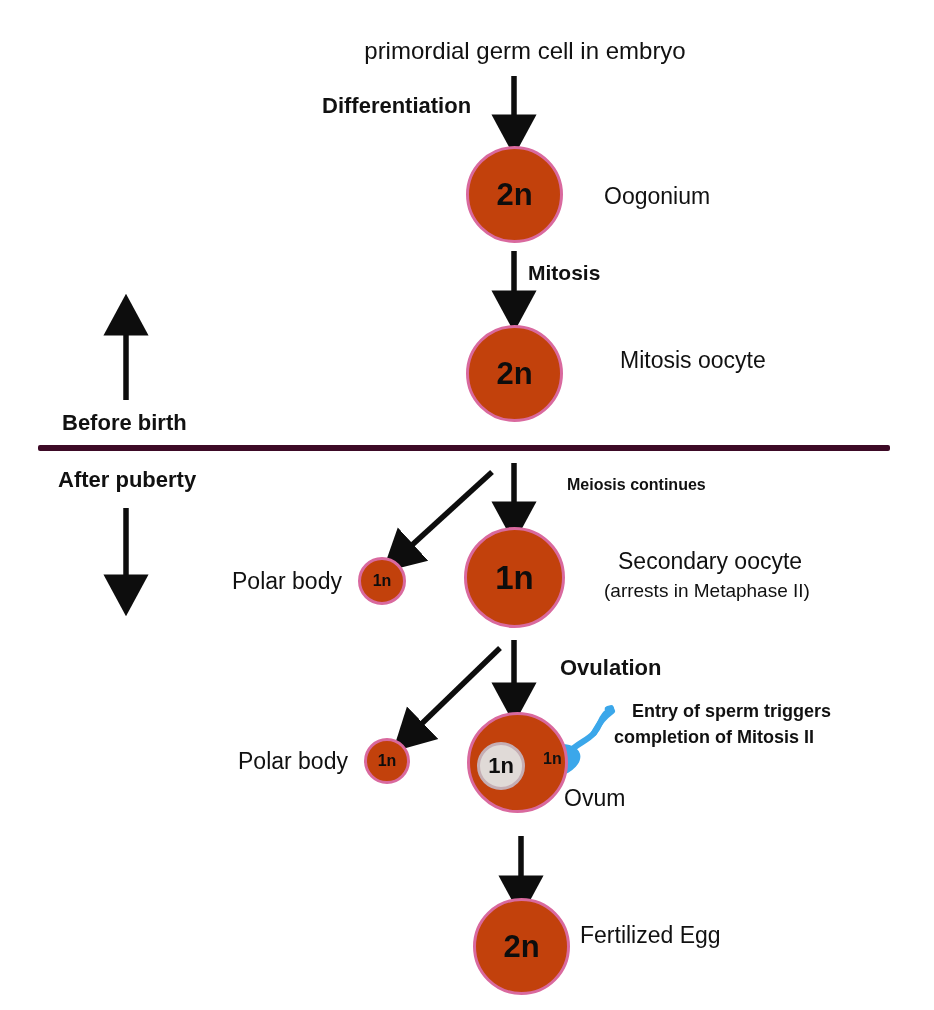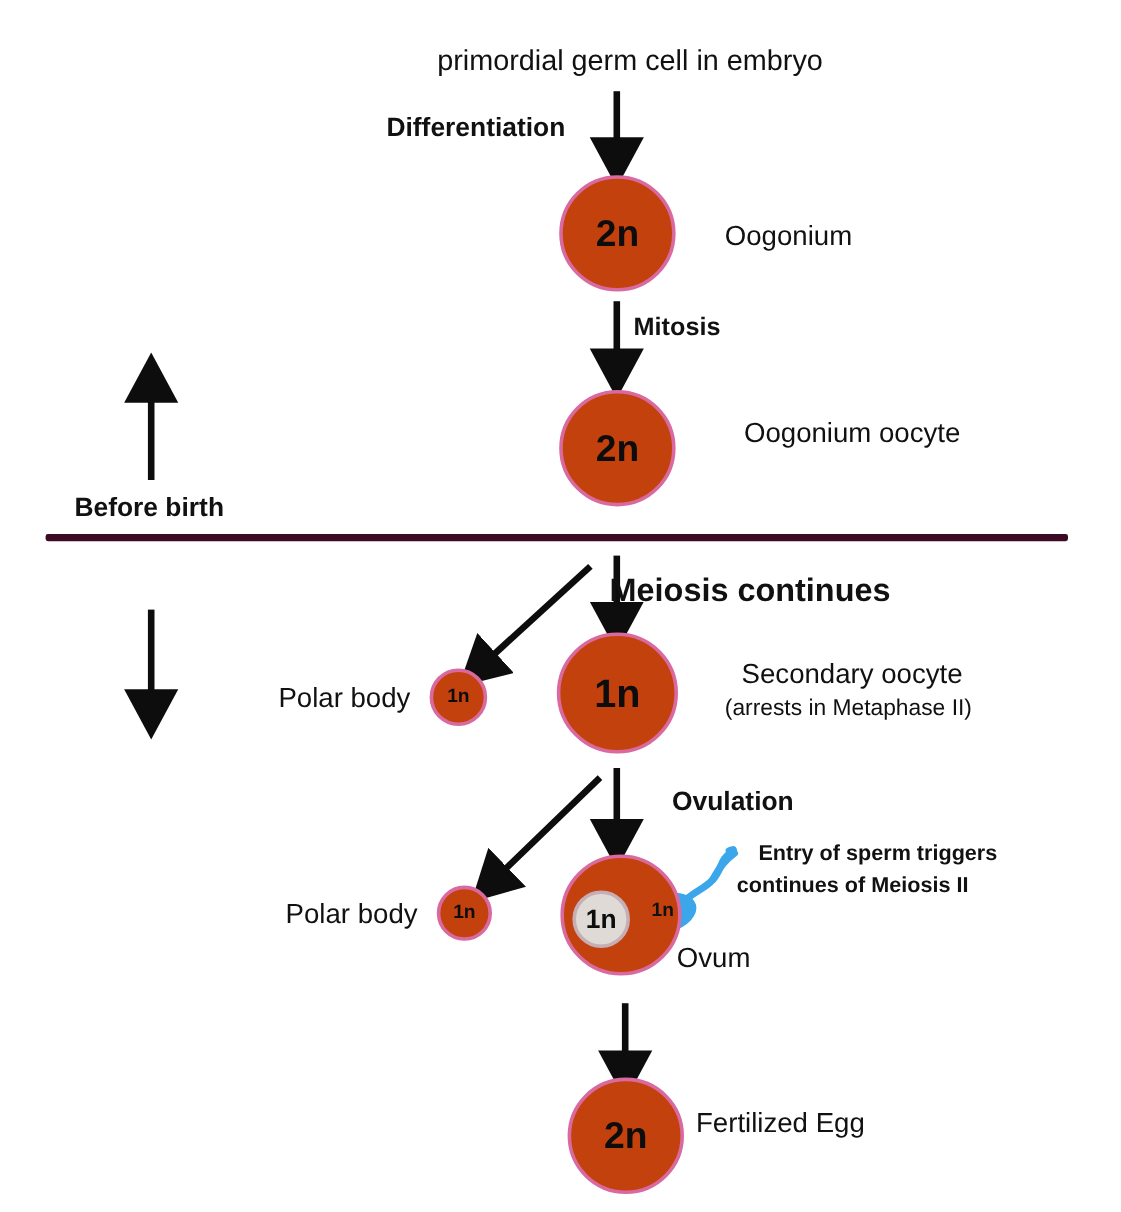--- a/index.html
+++ b/index.html
@@ -113,38 +113,39 @@
 
     <ellipse cx="555" cy="761" rx="26" ry="16" transform="rotate(-16 555 761)" fill="#3BA7EA"></ellipse>
   </svg>
 
   <div class="lbl regular center" style="left:525px; top:36px; font-size:24px;">primordial germ cell in embryo</div>
 
   <div class="lbl bold" style="left:322px; top:92px; font-size:22px;">Differentiation</div>
 
   <div class="lbl bold" style="left:528px; top:260px; font-size:21px;">Mitosis</div>
 
-  <div class="lbl bold" style="left:508px; top:475px; font-size:27px;">Meiosis continues</div>
+  <div class="lbl bold" style="left:567px; top:475px; font-size:16px;">Meiosis continues</div>
 
   <div class="lbl bold" style="left:560px; top:654px; font-size:22px;">Ovulation</div>
 
   <div class="lbl bold" style="left:62px; top:409px; font-size:22px;">Before birth</div>
 
   <div class="divider" style="left:38px; top:445px; width:852px; height:6px;"></div>
 
+  <div class="lbl bold" style="left:58px; top:466px; font-size:22px;">After puberty</div>
 
   <div class="cell" style="left:466px; top:146px; width:97px; height:97px; font-size:31px;">
     <span>2n</span>
   </div>
   <div class="lbl regular" style="left:604px; top:182px; font-size:23px;">Oogonium</div>
 
   <div class="cell" style="left:466px; top:325px; width:97px; height:97px; font-size:31px;">
     <span>2n</span>
   </div>
-  <div class="lbl regular" style="left:620px; top:346px; font-size:23px;">Oogonium oocyte</div>
+  <div class="lbl regular" style="left:620px; top:346px; font-size:23px;">Mitosis oocyte</div>
 
   <div class="lbl regular" style="left:232px; top:567px; font-size:23px;">Polar body</div>
   <div class="cell" style="left:358px; top:557px; width:48px; height:48px; font-size:16px; border-width:3px;">
     <span>1n</span>
   </div>
 
   <div class="cell" style="left:464px; top:527px; width:101px; height:101px; font-size:33px;">
     <span>1n</span>
   </div>
   <div class="lbl regular" style="left:618px; top:547px; font-size:23px;">Secondary oocyte</div>
@@ -156,20 +157,20 @@
   </div>
 
   <div class="cell" style="left:467px; top:712px; width:101px; height:101px;"></div>
   <div class="cell-nucleus" style="left:477px; top:742px; width:48px; height:48px; font-size:22px;">
     <span>1n</span>
   </div>
   <div class="lbl bold" style="left:543px; top:749px; font-size:16px; z-index:5;">1n</div>
   <div class="lbl regular" style="left:564px; top:784px; font-size:23px;">Ovum</div>
 
   <div class="lbl bold" style="left:632px; top:700px; font-size:18px;">Entry of sperm triggers</div>
-  <div class="lbl bold" style="left:614px; top:726px; font-size:18px;">continues of Meiosis II</div>
+  <div class="lbl bold" style="left:614px; top:726px; font-size:18px;">completion of Mitosis II</div>
 
   <div class="cell" style="left:473px; top:898px; width:97px; height:97px; font-size:31px;">
     <span>2n</span>
   </div>
   <div class="lbl regular" style="left:580px; top:921px; font-size:23px;">Fertilized Egg</div>
 
 </div>
 
 </body></html>

